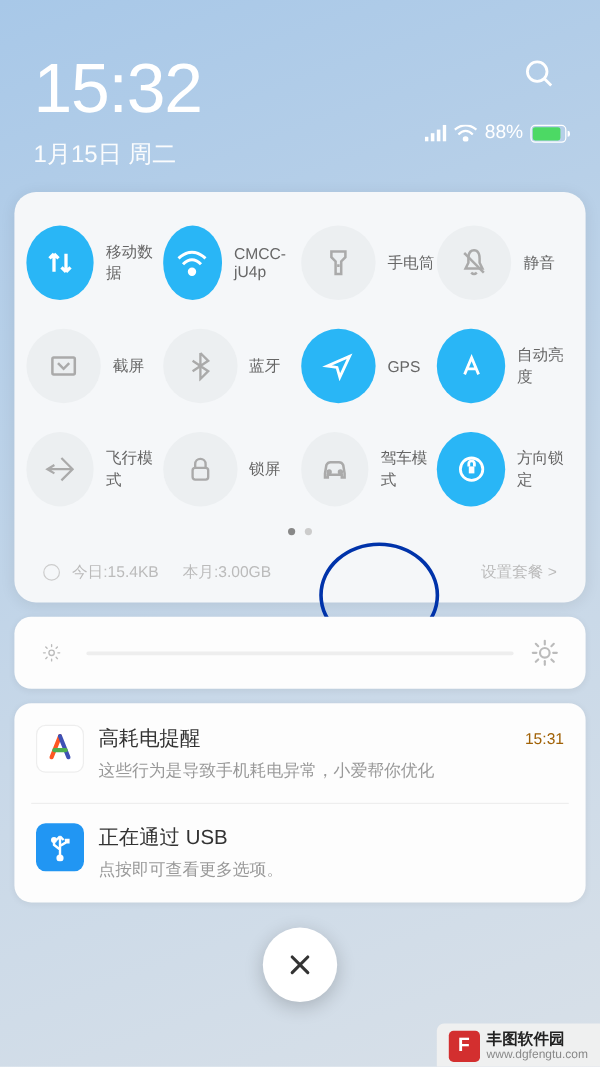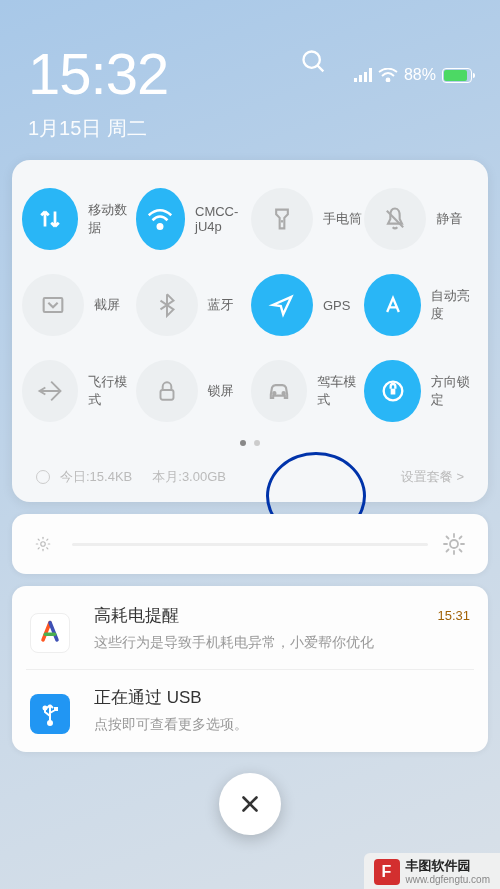--- a/index.html
+++ b/index.html
@@ -14,21 +14,21 @@
 .statusbar {
   padding: 40px 28px 0 28px;
   color: #fff;
   display: flex;
   justify-content: space-between;
   align-items: flex-start;
 }
 .time-block { display: flex; flex-direction: column; }
 .time { font-size: 58px; font-weight: 300; letter-spacing: -1px; }
 .date { font-size: 20px; margin-top: 8px; opacity: 0.95; }
-.right-status { display: flex; flex-direction: row; align-items: flex-end; gap: 18px; }
+.right-status { display: flex; flex-direction: column; align-items: flex-end; gap: 18px; }
 .search-icon-wrap { padding: 8px; }
 .icons-row { display: flex; align-items: center; gap: 6px; }
 .battery-text { font-size: 16px; }
 .battery-cap {
   width: 30px; height: 15px; border: 1.5px solid #fff; border-radius: 4px;
   position: relative; display: flex; align-items: center; padding: 1px;
 }
 .battery-cap::after { content:''; position:absolute; right:-4px; top:4px; width:2px; height:5px; background:#fff; border-radius:0 2px 2px 0; }
 .battery-fill { height:100%; width:88%; background:#4cd964; border-radius:2px; }
 
@@ -88,21 +88,21 @@
 }
 .brightness-track::before { content:''; flex:1; height:3px; background:#eee; border-radius:2px; }
 
 .notif-card {
   margin: 12px 12px;
   background: #fdfdfd;
   border-radius: 14px;
   padding: 18px;
   box-shadow: 0 1px 6px rgba(0,0,0,0.06);
 }
-.notif-row { display:flex; gap:24px; align-items:flex-end; }
+.notif-row { display:flex; gap:12px; align-items:flex-start; }
 .notif-icon {
   width: 40px; height: 40px; border-radius: 8px; flex-shrink:0;
   display:flex; align-items:center; justify-content:center;
 }
 .ai-icon { background: #fff; border:1px solid #eee; }
 .usb-icon { background: #2196f3; }
 .notif-body { flex:1; }
 .notif-head { display:flex; justify-content:space-between; align-items:center; }
 .notif-title { font-size: 17px; color:#333; font-weight:500; }
 .notif-time { font-size: 13px; color:#a16207; }

